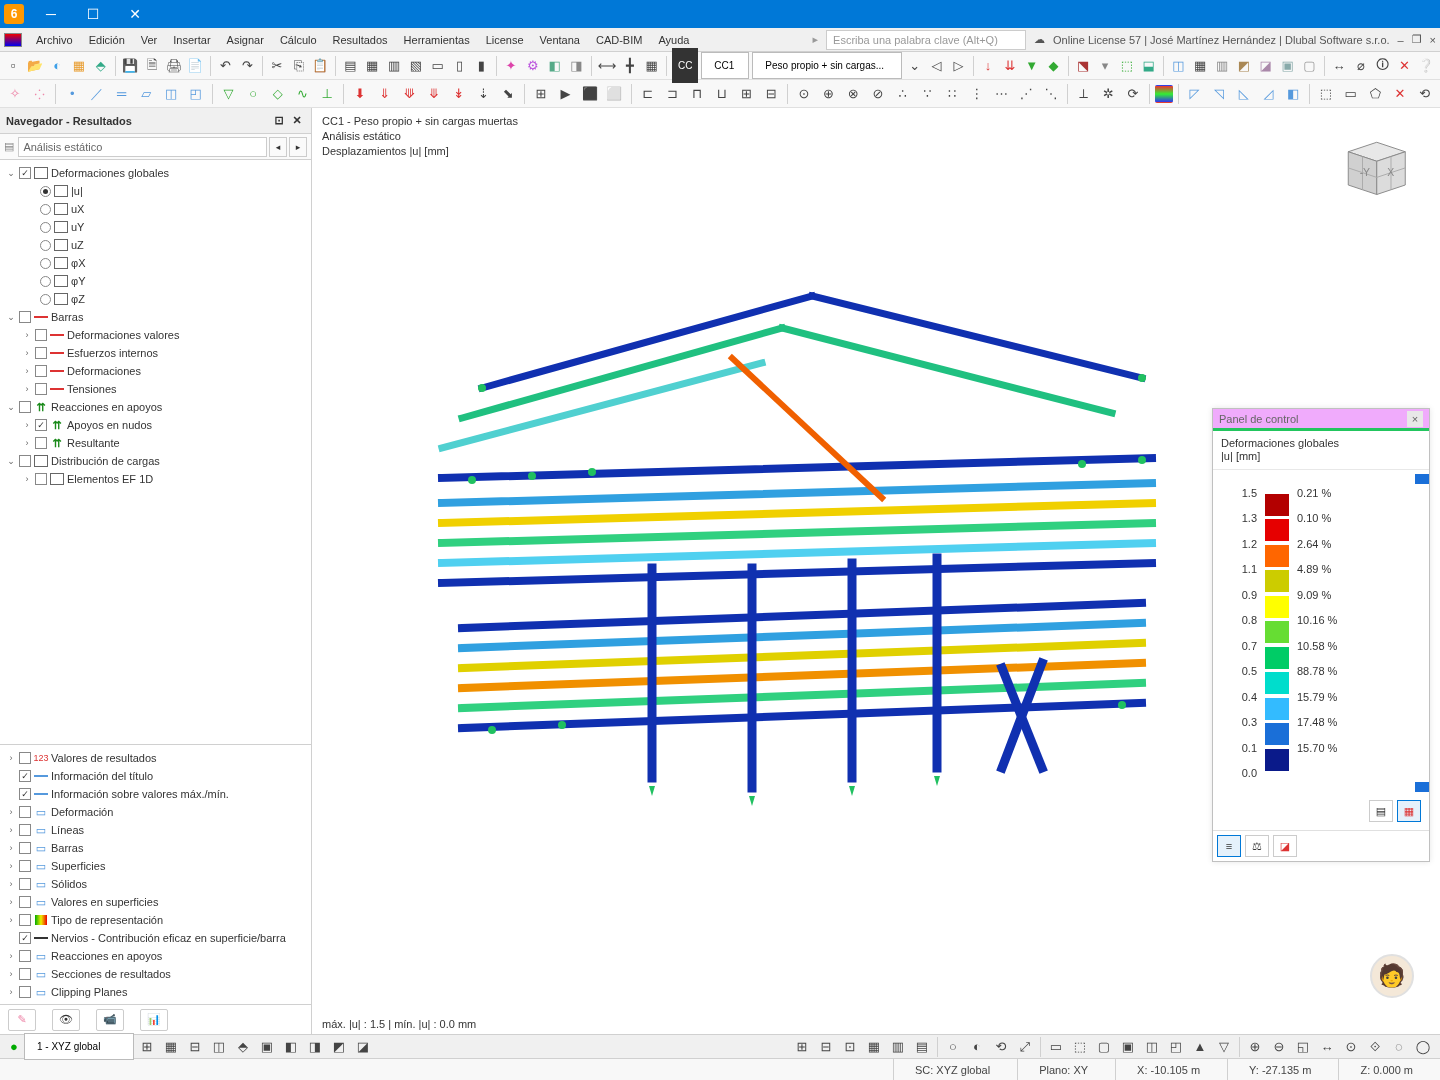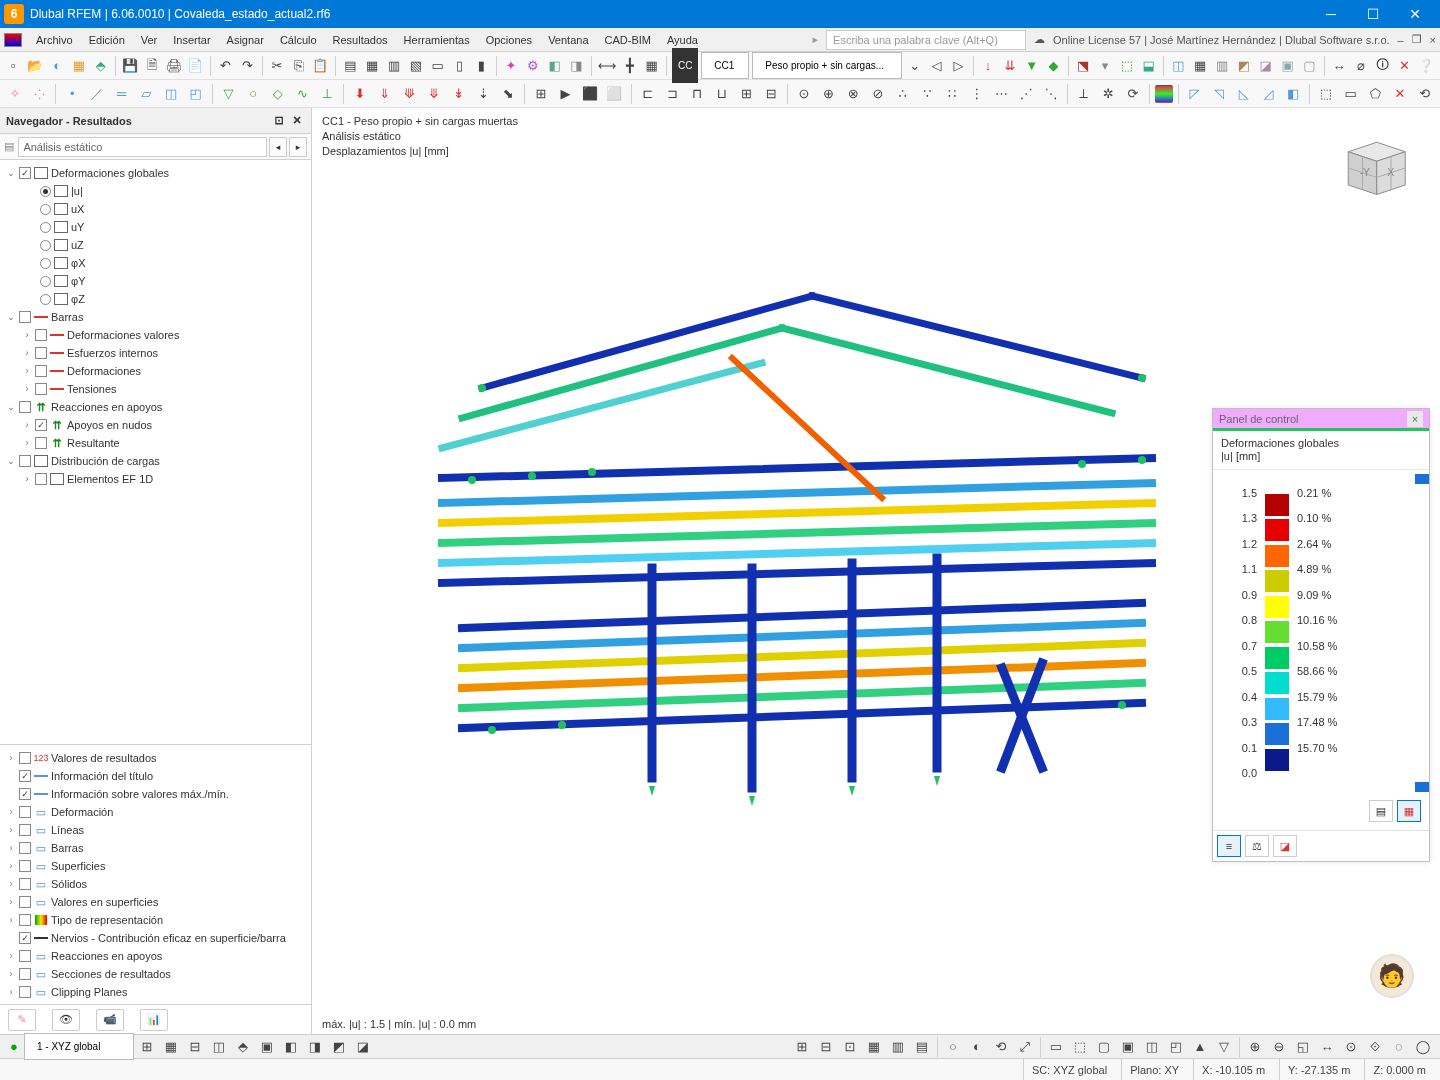--- a/index.html
+++ b/index.html
@@ -50,50 +50,49 @@
 .scale-row .val { width:36px; text-align:right; }
 .scale-row .sw { width:24px; height:22px; margin:0 8px; }
 .scale-row .pct { flex:1; }
 .scale-slider { width:14px; height:10px; background:#1a6fd8; position:absolute; }
 .cp-tabs { display:flex; border-top:1px solid #e0e0e0; padding:4px; gap:4px; }
 .cp-tab { width:24px; height:22px; border:1px solid #ccc; display:flex; align-items:center; justify-content:center; }
 .cp-tab.active { border-color:#0078d7; background:#e5f1fb; }
 .avatar { position:absolute; bottom:36px; right:26px; width:44px; height:44px; border-radius:50%; background:#f4e8d8; border:2px solid #e0e0e0; display:flex; align-items:center; justify-content:center; font-size:22px; }
 .statusbar1 { height:24px; background:#f0f0f0; border-top:1px solid #d0d0d0; display:flex; align-items:center; padding:0 6px; gap:2px; }
 .statusbar2 { height:22px; background:#f8f8f8; border-top:1px solid #d0d0d0; display:flex; align-items:center; padding:0 6px; gap:6px; color:#444; }
-.statusbar2 .sec { padding:0 8px; border-left:1px solid #d0d0d0; height:100%; display:flex; align-items:center; }
+.statusbar2 .sec { padding:0 21px; border-left:1px solid #d0d0d0; height:100%; display:flex; align-items:center; }
 .ic-sq { width:12px; height:10px; border:1px solid #666; background:#fff; }
 .ic-line { width:14px; height:2px; background:#d33; }
 .ic-bar { width:12px; height:10px; background:linear-gradient(90deg,#0a0,#ee0,#e00); }
 .ic-green { color:#1a8a1a; font-weight:bold; }
 .searchbox { border:1px solid #ccc; padding:2px 6px; height:20px; color:#999; width:200px; background:#fff; display:flex; align-items:center; }
 .cp-tools { display:flex; justify-content:flex-end; padding:4px 8px 8px; gap:4px; }
 </style>
 </head>
 <body>
 
 <div class="titlebar">
   <div class="logo">6</div>
-  <div class="title">Dlubal RFEM | 6.06.0010 | Covaleda_estado_actual2.rf6</div>
   <div class="winbtn">─</div>
   <div class="winbtn">☐</div>
   <div class="winbtn close">✕</div>
 </div>
 
 <div class="menubar">
   <div class="app-icon"></div>
   <div class="menu">Archivo</div>
   <div class="menu">Edición</div>
   <div class="menu">Ver</div>
   <div class="menu">Insertar</div>
   <div class="menu">Asignar</div>
   <div class="menu">Cálculo</div>
   <div class="menu">Resultados</div>
   <div class="menu">Herramientas</div>
-  <div class="menu">Opciones</div>
+  <div class="menu">License</div>
   <div class="menu">Ventana</div>
   <div class="menu">CAD-BIM</div>
   <div class="menu">Ayuda</div>
   <div class="right">
     <span style="color:#999">▸</span>
     <div class="searchbox">Escriba una palabra clave (Alt+Q)</div>
     <span>☁</span>
     <span>Online License 57 | José Martínez Hernández | Dlubal Software s.r.o.</span>
     <span>–</span>
     <span>❐</span>
@@ -600,21 +599,21 @@
               <div class="pct">10.16 %</div>
             </div>
             <div class="scale-row">
               <div class="val">0.7</div>
               <div class="sw" style="background: rgb(0, 204, 102); transform: translateY(12px);"></div>
               <div class="pct">10.58 %</div>
             </div>
             <div class="scale-row">
               <div class="val">0.5</div>
               <div class="sw" style="background: rgb(0, 221, 204); transform: translateY(12px);"></div>
-              <div class="pct">58.66 %</div>
+              <div class="pct">88.78 %</div>
             </div>
             <div class="scale-row">
               <div class="val">0.4</div>
               <div class="sw" style="background: rgb(51, 187, 255); transform: translateY(12px);"></div>
               <div class="pct">15.79 %</div>
             </div>
             <div class="scale-row">
               <div class="val">0.3</div>
               <div class="sw" style="background: rgb(26, 111, 216); transform: translateY(12px);"></div>
               <div class="pct">17.48 %</div>

